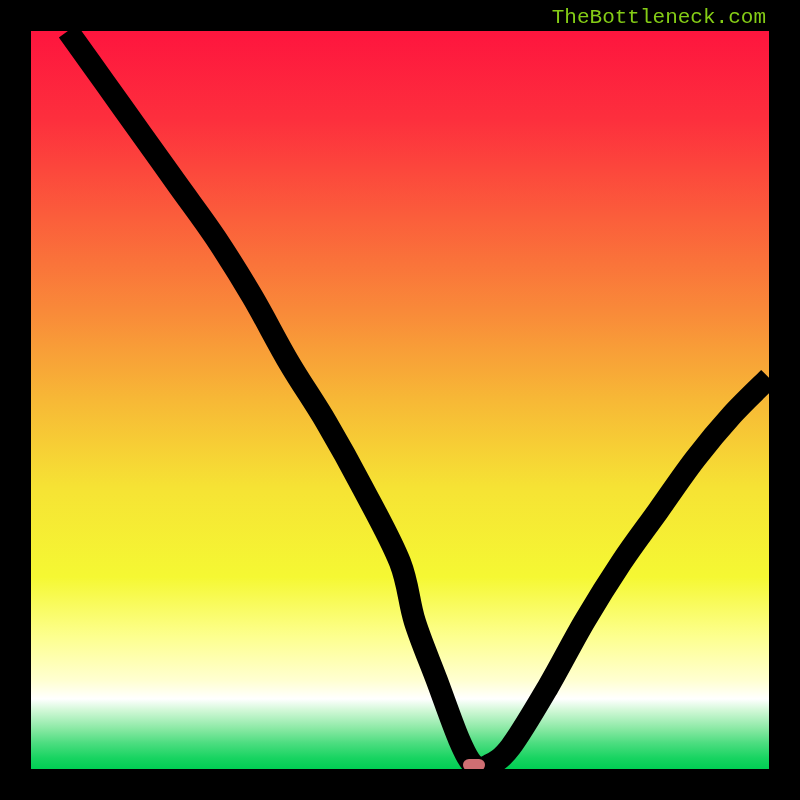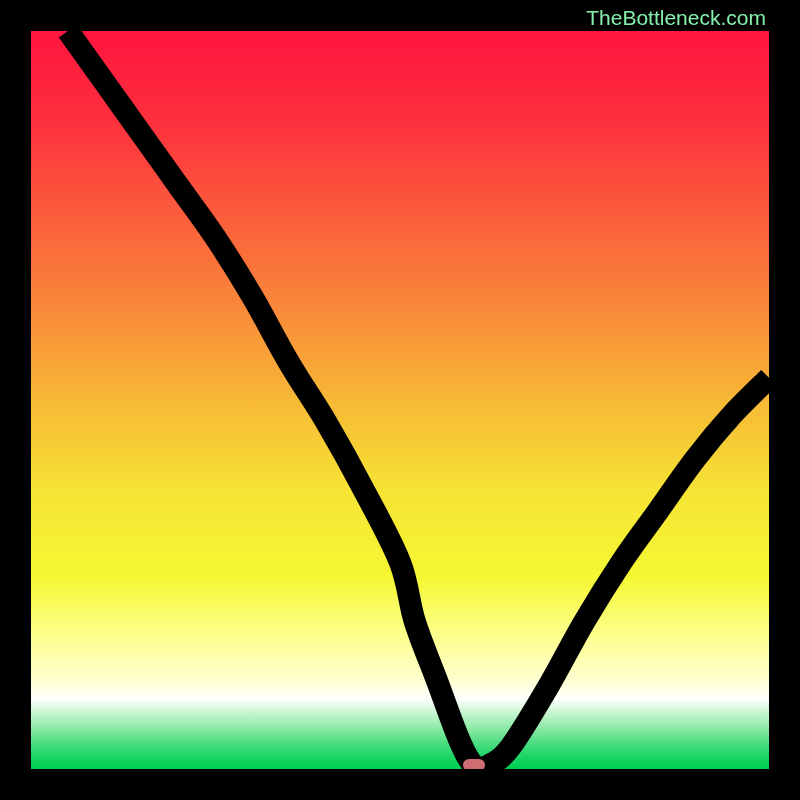--- a/index.html
+++ b/index.html
@@ -25,22 +25,22 @@
     position: absolute;
     left: 0;
     top: 0;
     width: 100%;
     height: 100%;
   }
   .watermark {
     position: absolute;
     top: 6px;
     right: 34px;
-    color: #86efac;
-    font-family: Liberation Sans, sans-serif;
+    color: #84cc16;
+    font-family: Liberation Mono, monospace;
     font-size: 21px;
     font-weight: 500;
   }
   svg.curve {
     position: absolute;
     left: 0;
     top: 0;
     width: 100%;
     height: 100%;
     pointer-events: none;

